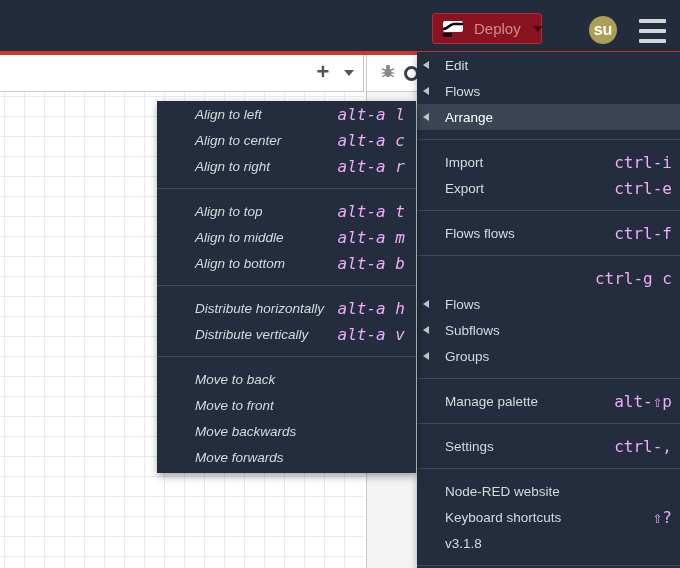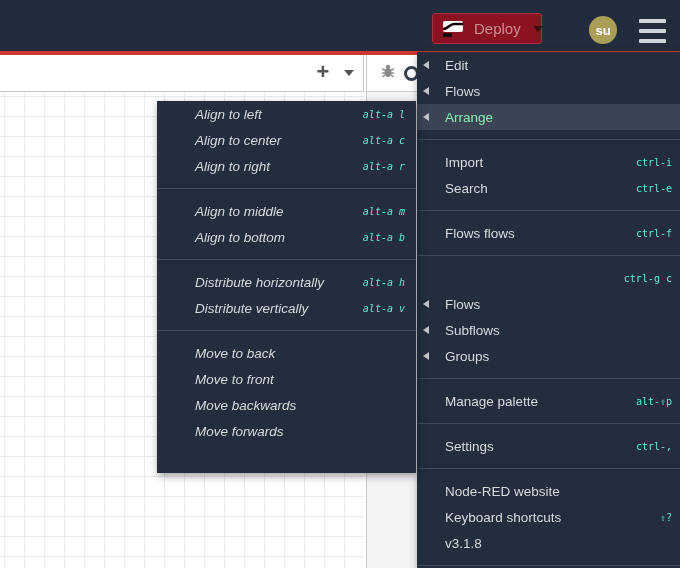--- a/index.html
+++ b/index.html
@@ -13,21 +13,21 @@
   .deploy-btn{position:absolute;left:432px;top:13px;width:110px;height:31px;
       background:#8b1220;border:1px solid #a8303c;border-radius:3px;
       display:flex;align-items:center;box-sizing:border-box;cursor:pointer;}
   .deploy-btn .dicon{margin-left:7px;display:flex;align-items:center;}
   .deploy-btn .dlabel{color:#c98f92;font-size:15px;margin-left:8px;}
   .deploy-caret{margin-left:12px;width:0;height:0;border-left:5px solid transparent;
       border-right:5px solid transparent;border-top:6px solid #42080d;}
 
   .avatar{position:absolute;left:589px;top:16px;width:28px;height:28px;border-radius:50%;
       background:#ab9e55;display:flex;align-items:center;justify-content:center;
-      color:#fff;font-size:13px;font-weight:bold;cursor:pointer;}
+      color:#fff;font-size:16px;font-weight:bold;cursor:pointer;}
 
   .hamburger{position:absolute;left:639px;top:19px;width:27px;height:24px;cursor:pointer;
       display:flex;flex-direction:column;justify-content:space-between;}
   .hamburger i{display:block;height:4px;background:#d2d6db;border-radius:1px;}
 
   
   .toolbar{position:absolute;left:0;top:55px;width:364px;height:37px;background:#fff;
       border-right:1px solid #c9c9c9;border-bottom:1px solid #c9c9c9;box-sizing:border-box;
       display:flex;align-items:center;justify-content:flex-end;}
   .plus-btn{width:24px;height:28px;color:#555;font-size:22px;line-height:26px;text-align:center;
@@ -51,24 +51,24 @@
   
   .menu{position:absolute;background:#232d3d;box-shadow:1px 3px 8px rgba(0,0,0,.38);
       font-size:13.5px;color:#d8dade;z-index:10;}
   .main-menu{left:417px;top:52px;width:263px;height:516px;}
   .arrange-menu{left:157px;top:101px;width:259px;height:372px;font-style:italic;}
 
   .menu-row{height:26px;display:flex;align-items:center;position:relative;cursor:pointer;text-align:right;}
   .menu-row .label{margin-left:28px;white-space:nowrap;}
   .arrange-menu .menu-row .label{margin-left:38px;}
   .menu-row .shortcut{margin-left:auto;margin-right:8px;
-      font-family:"DejaVu Sans Mono",monospace;font-size:10px;color:#5eead4;}
+      font-family:"DejaVu Sans Mono",monospace;font-size:16px;color:#f0abfc;}
   .arrange-menu .menu-row .shortcut{margin-right:11px;}
   .menu-row.active{background:#3b4454;}
-  .menu-row.active .label{color:#86efac;}
+  .menu-row.active .label{color:#ffffff;}
   .sub-arrow{position:absolute;left:6px;top:9px;width:0;height:0;
       border-top:4px solid transparent;border-bottom:4px solid transparent;
       border-right:6px solid #c0c4ca;}
   .menu-divider{height:1px;background:#3f4a59;margin:9px 0;}
 </style>
 </head>
 <body>
 
 <div class="screen">
 
@@ -138,21 +138,21 @@
       <div class="menu-row active">
         <span class="sub-arrow"></span>
         <span class="label">Arrange</span>
       </div>
       <div class="menu-divider"></div>
       <div class="menu-row">
         <span class="label">Import</span>
         <span class="shortcut">ctrl-i</span>
       </div>
       <div class="menu-row">
-        <span class="label">Search</span>
+        <span class="label">Export</span>
         <span class="shortcut">ctrl-e</span>
       </div>
       <div class="menu-divider"></div>
       <div class="menu-row">
         <span class="label">Flows flows</span>
         <span class="shortcut">ctrl-f</span>
       </div>
       <div class="menu-divider"></div>
       <div class="menu-row">
         <span class="shortcut">ctrl-g c</span>
@@ -201,20 +201,24 @@
       <div class="menu-row">
         <span class="label">Align to center</span>
         <span class="shortcut">alt-a c</span>
       </div>
       <div class="menu-row">
         <span class="label">Align to right</span>
         <span class="shortcut">alt-a r</span>
       </div>
       <div class="menu-divider"></div>
       <div class="menu-row">
+        <span class="label">Align to top</span>
+        <span class="shortcut">alt-a t</span>
+      </div>
+      <div class="menu-row">
         <span class="label">Align to middle</span>
         <span class="shortcut">alt-a m</span>
       </div>
       <div class="menu-row">
         <span class="label">Align to bottom</span>
         <span class="shortcut">alt-a b</span>
       </div>
       <div class="menu-divider"></div>
       <div class="menu-row">
         <span class="label">Distribute horizontally</span>

